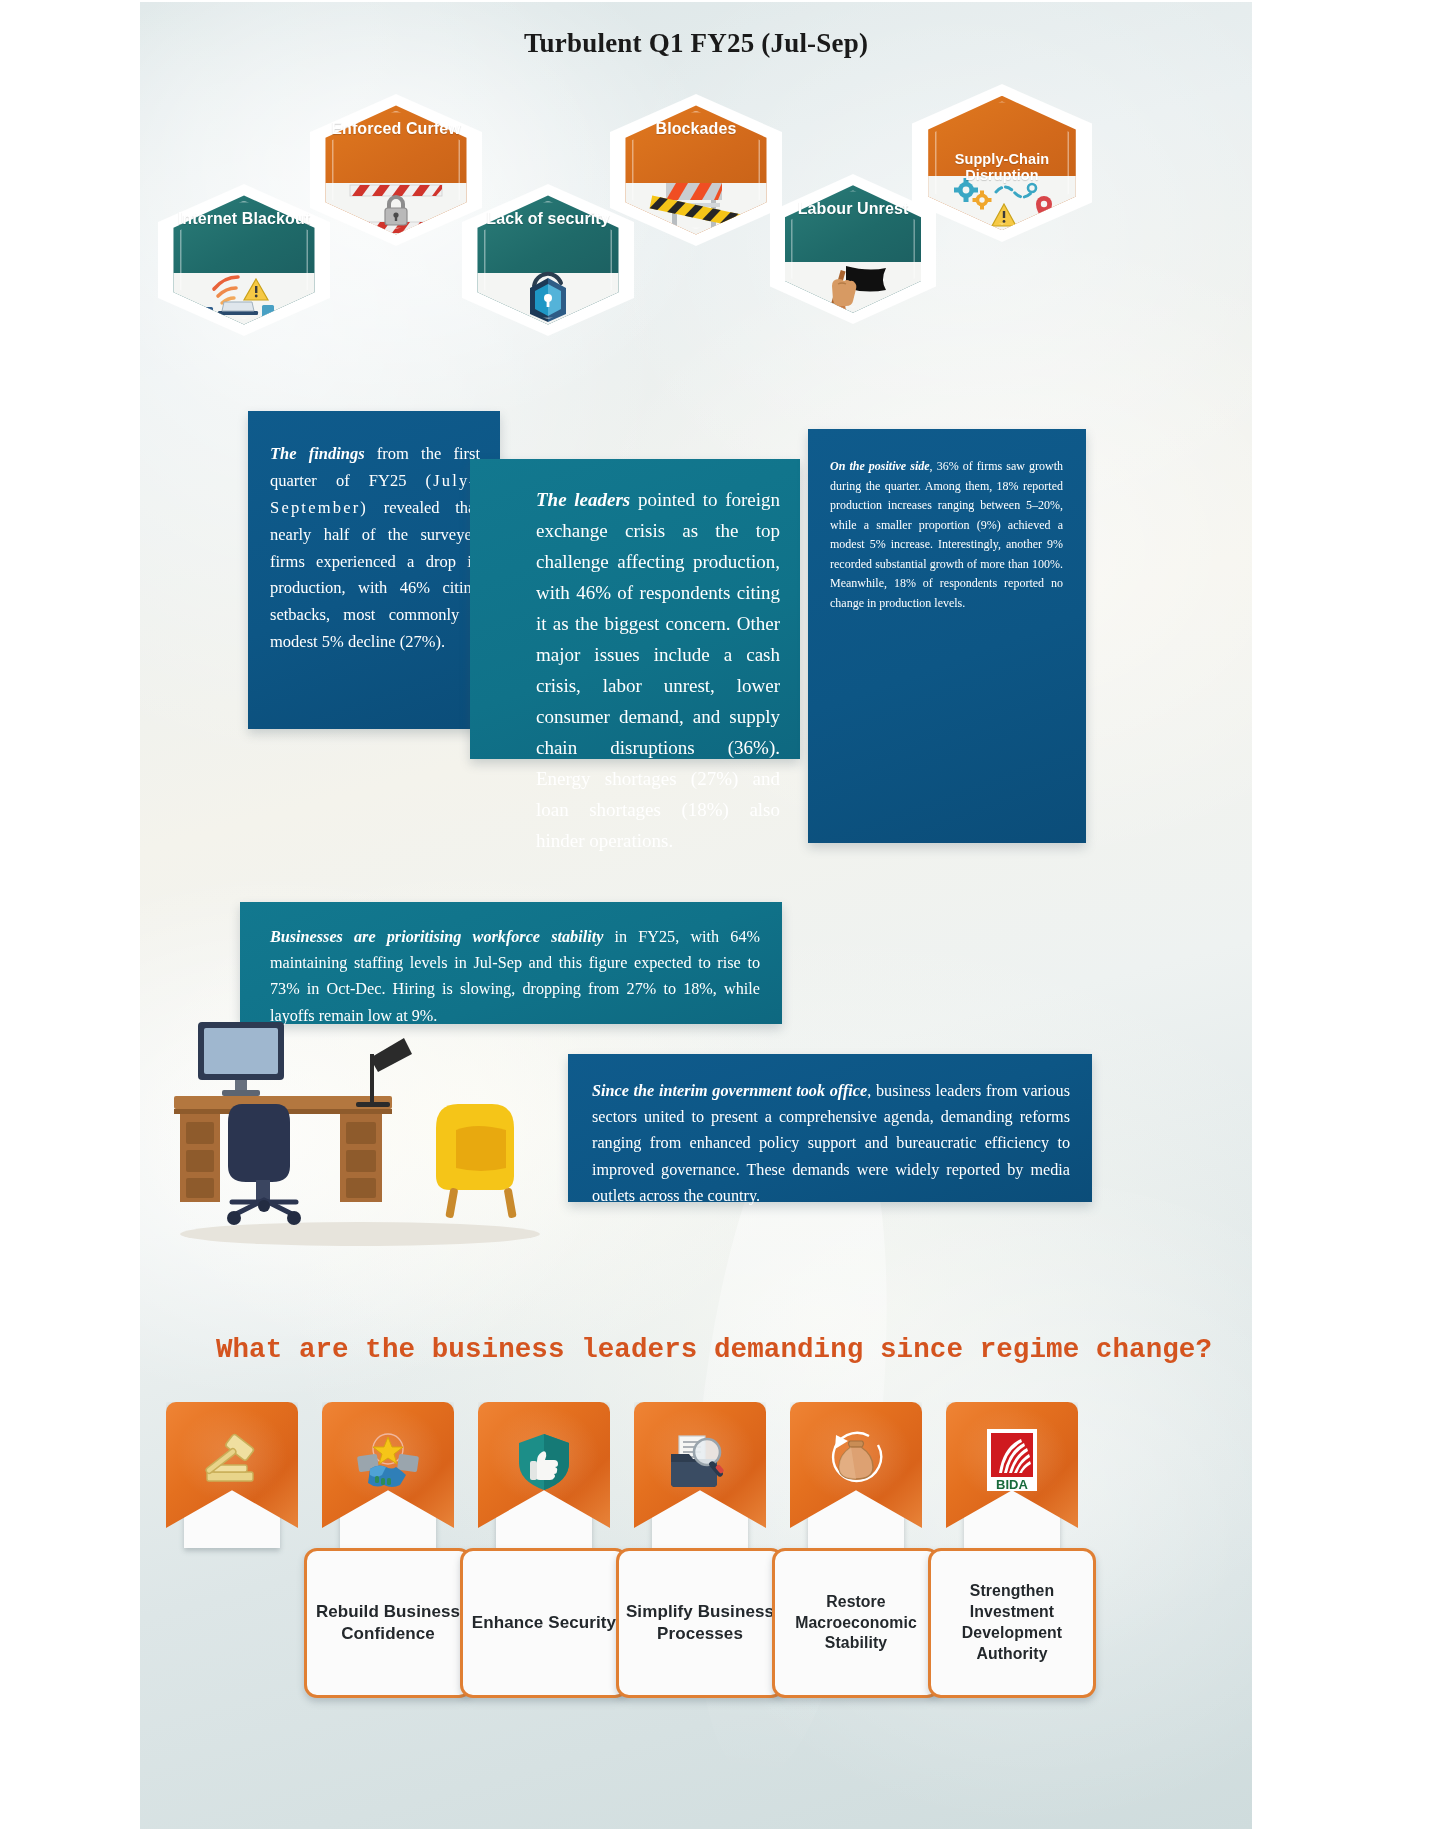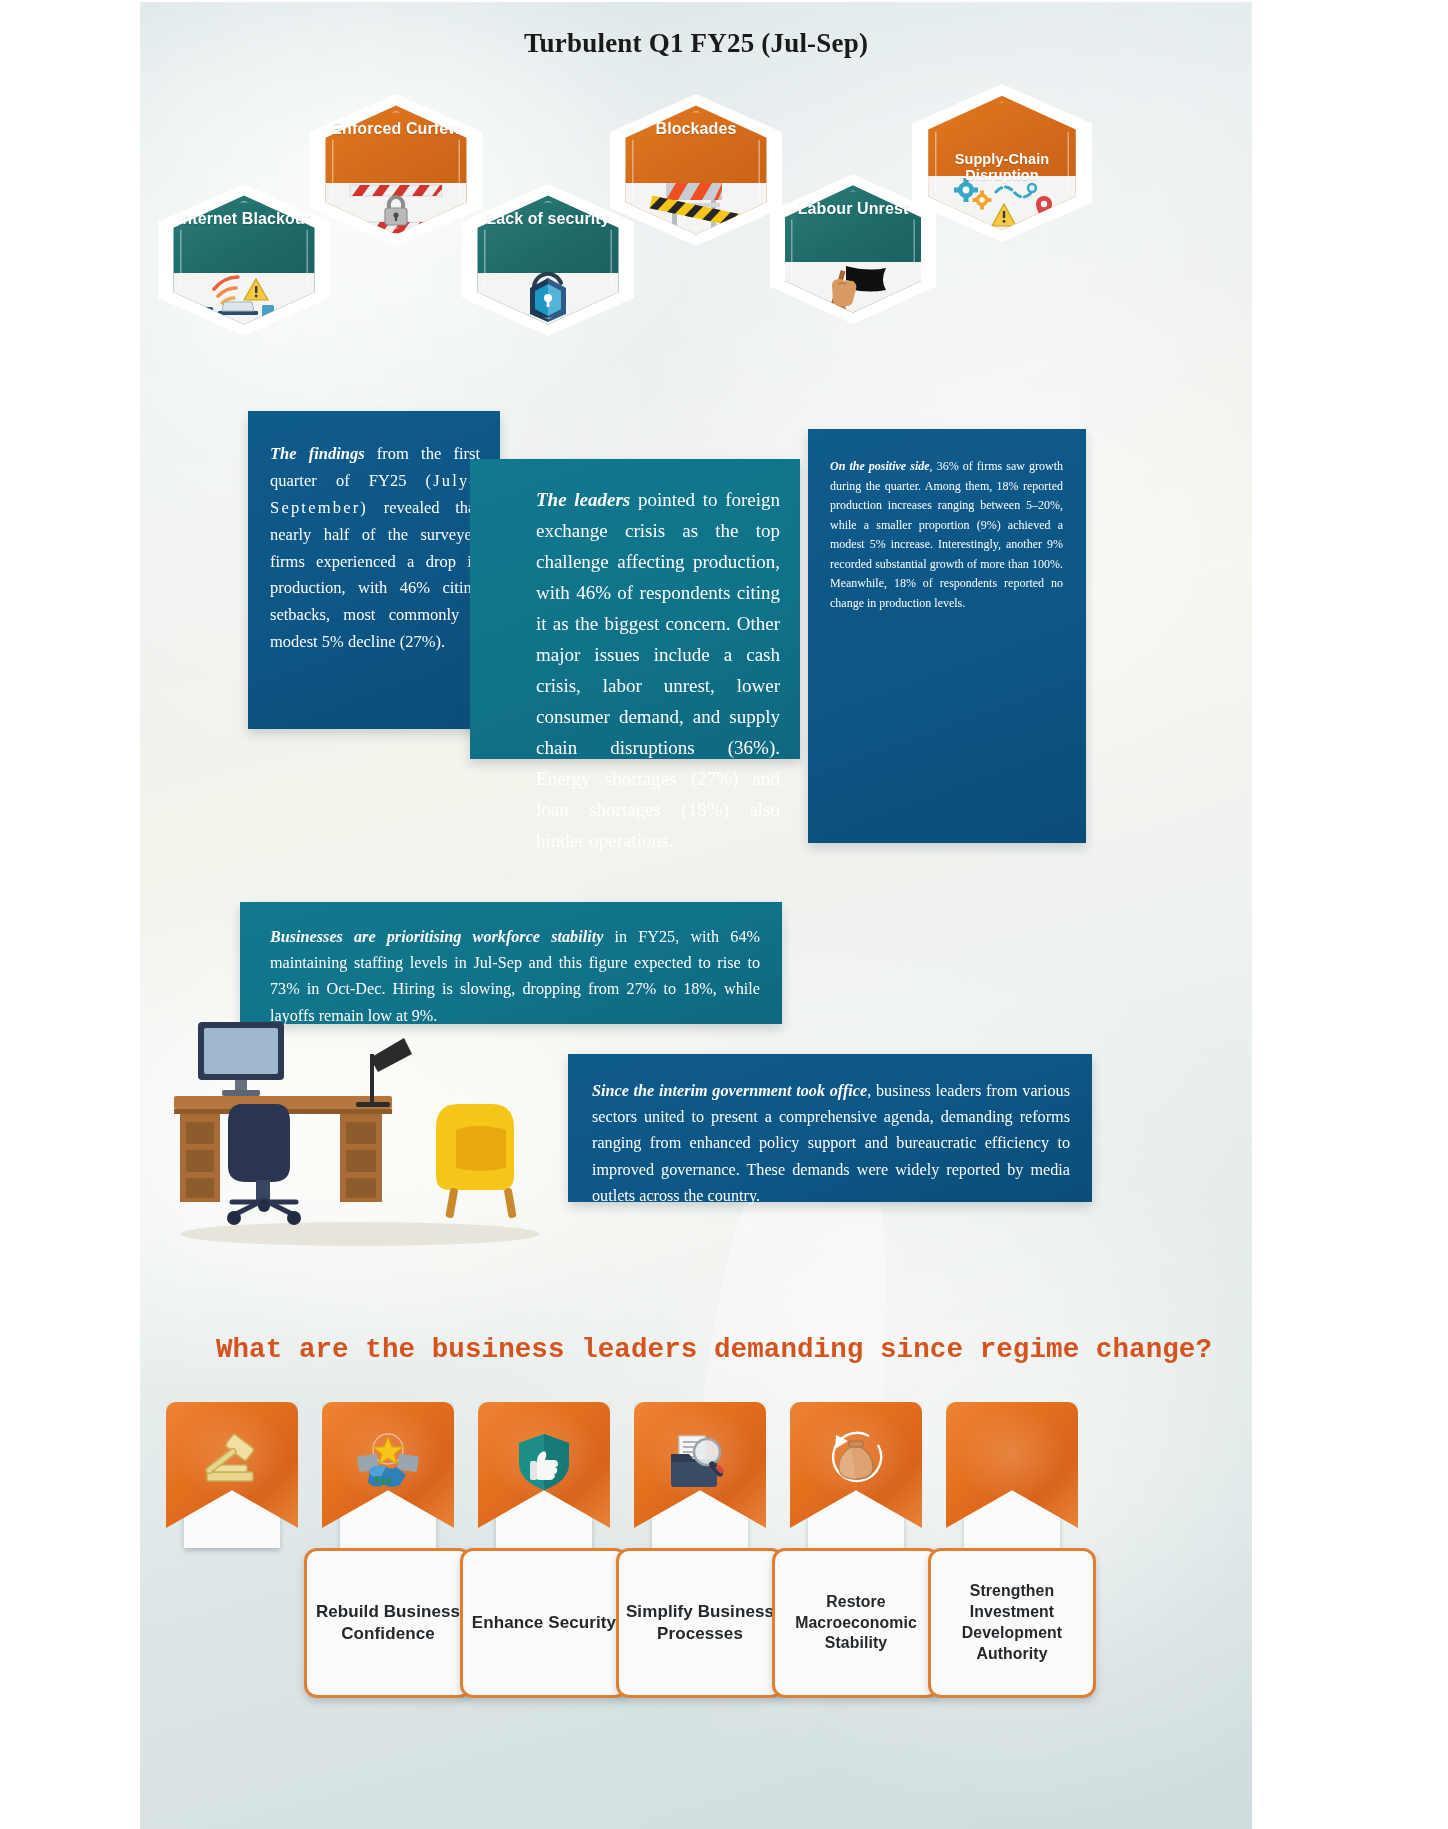--- a/index.html
+++ b/index.html
@@ -496,20 +496,34 @@
         </div>
         <div class="d-box">
           <div class="d-text sm">Restore Macroeconomic Stability</div>
         </div>
       </div>
 
       <div class="demand" style="left:780px;">
         <div class="d-shieldwrap">
           <div class="d-white"></div>
           <div class="d-shield"></div>
+          <div class="d-icon">
+            <svg width="62" height="70" viewBox="0 0 62 70">
+              <rect x="6" y="2" width="50" height="62" fill="#ffffff"></rect>
+              <rect x="10" y="6" width="42" height="44" fill="#cf1a1f"></rect>
+              <g fill="#ffffff">
+                <path d="M18 46 q4-26 22-34 l1 3 q-17 9 -20 31z"></path>
+                <path d="M23 46 q5-23 20-30 l1 3 q-14 8 -18 27z"></path>
+                <path d="M28 46 q6-19 18-25 l1 3 q-12 7 -16 22z"></path>
+                <path d="M33 46 q6-14 15-19 l1 3 q-10 6 -13 16z"></path>
+                <path d="M38 46 q5-9 11-12 l1 3 q-7 4 -9 9z"></path>
+              </g>
+              <text x="31" y="62" font-family="Liberation Sans, sans-serif" font-size="13" font-weight="bold" fill="#1a6b3c" text-anchor="middle">BIDA</text>
+            </svg>
+          </div>
         </div>
         <div class="d-box">
           <div class="d-text sm">Strengthen Investment Development Authority</div>
         </div>
       </div>
 
     </div>
 
   </div>
 </div>

